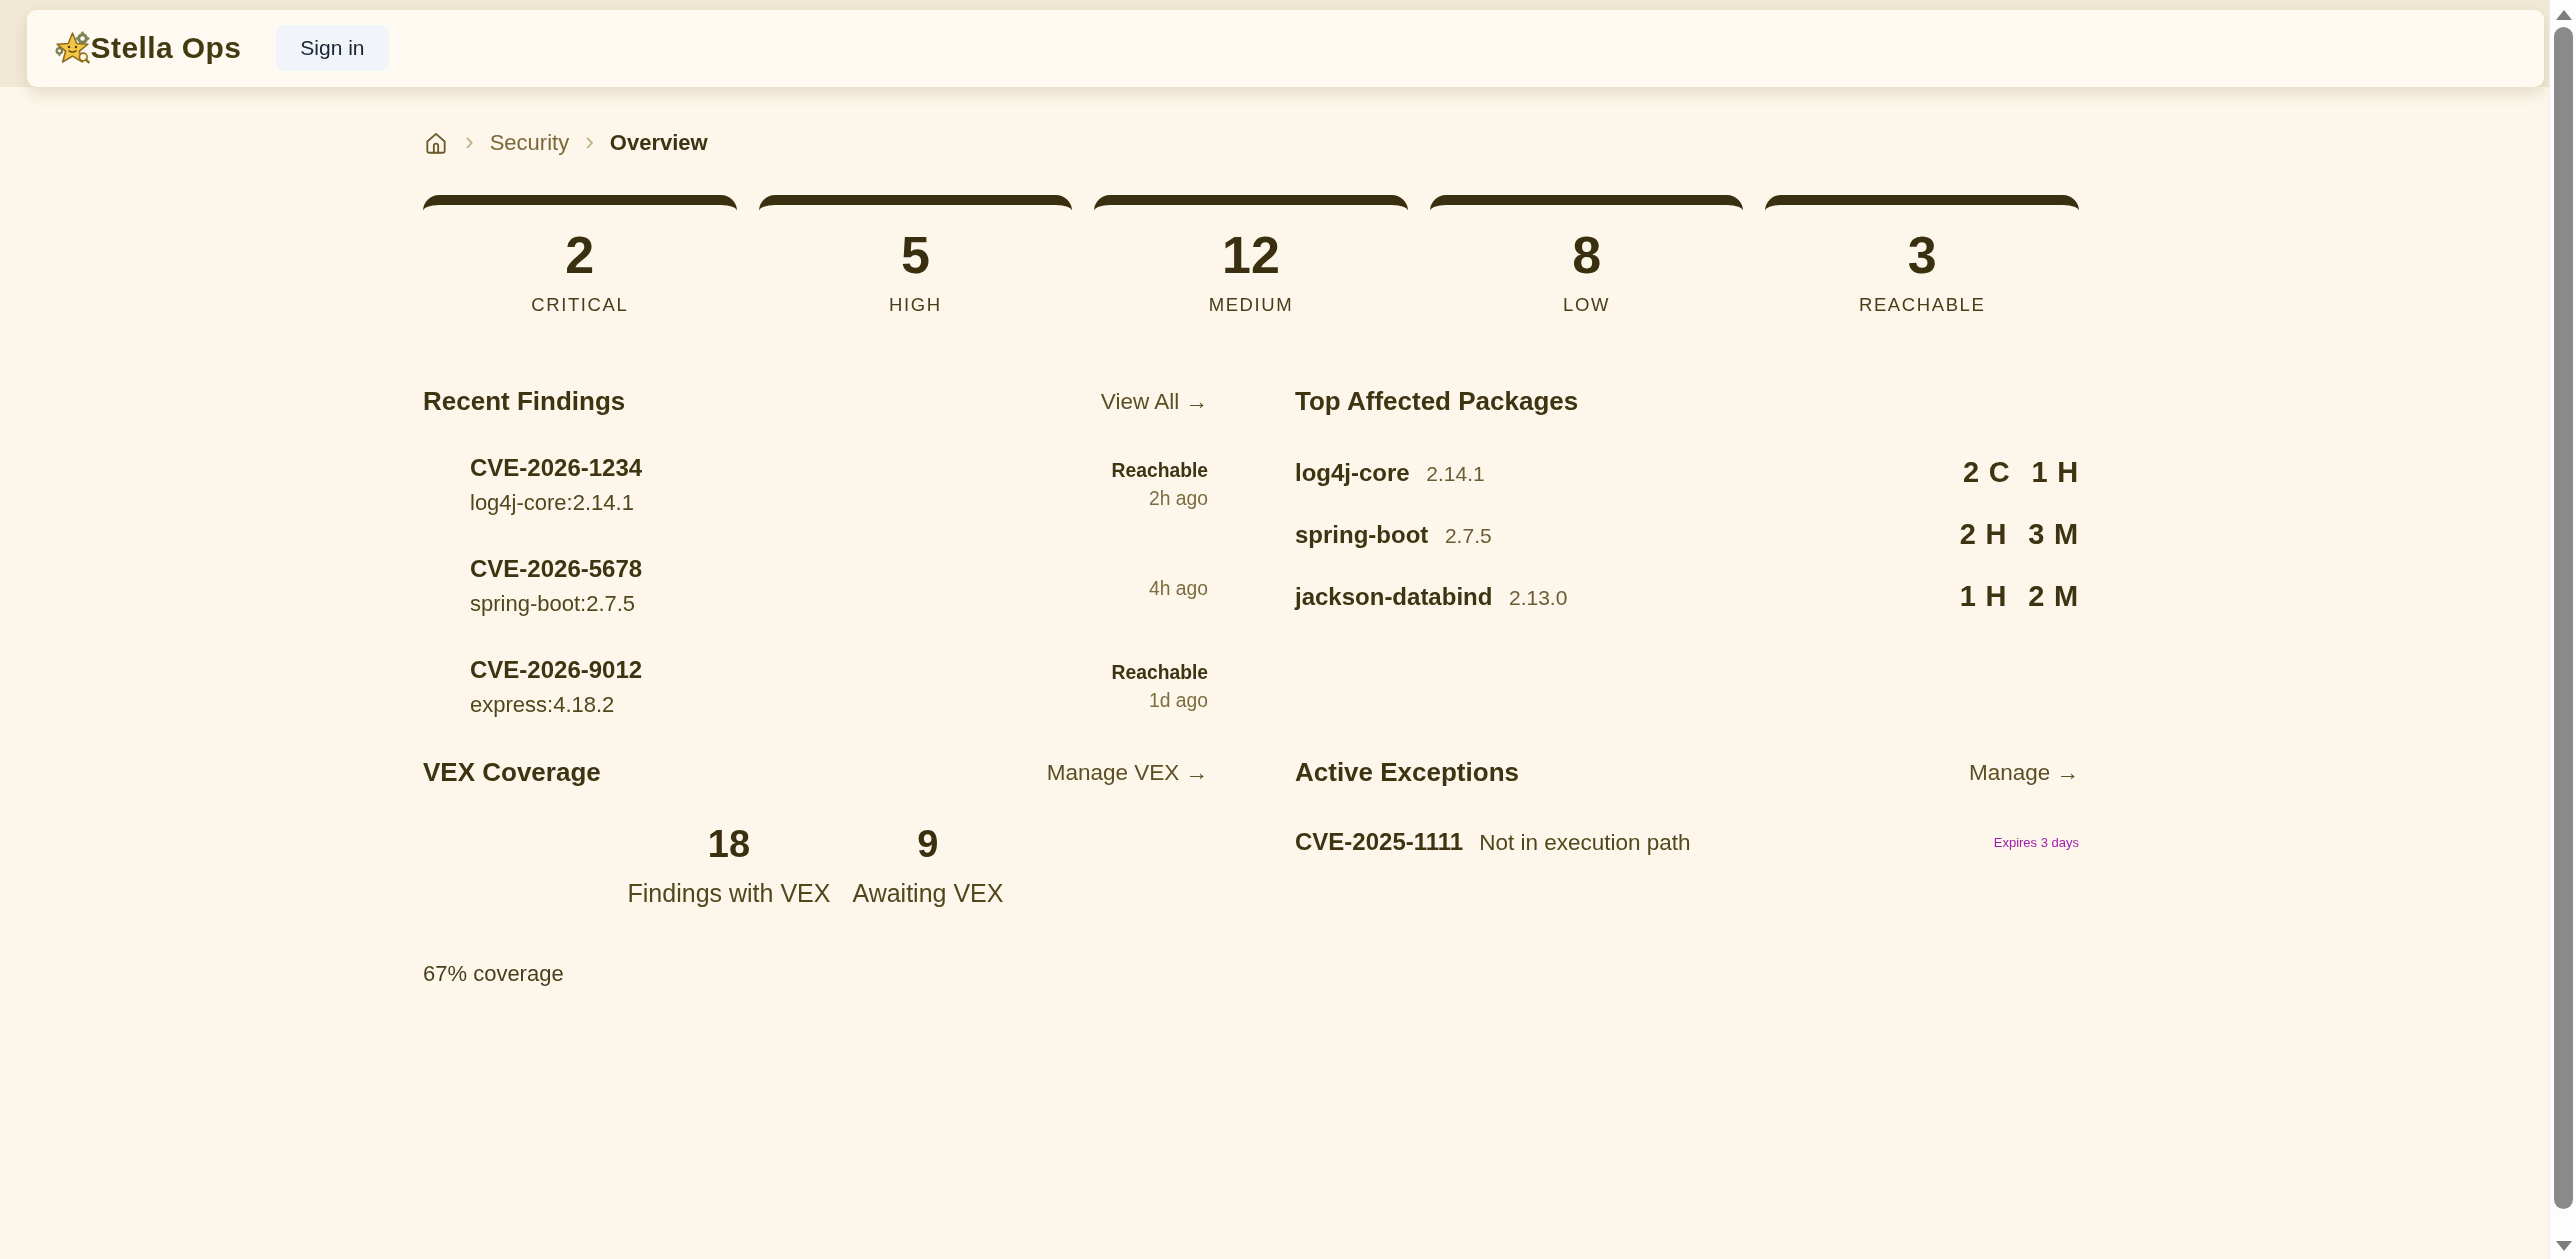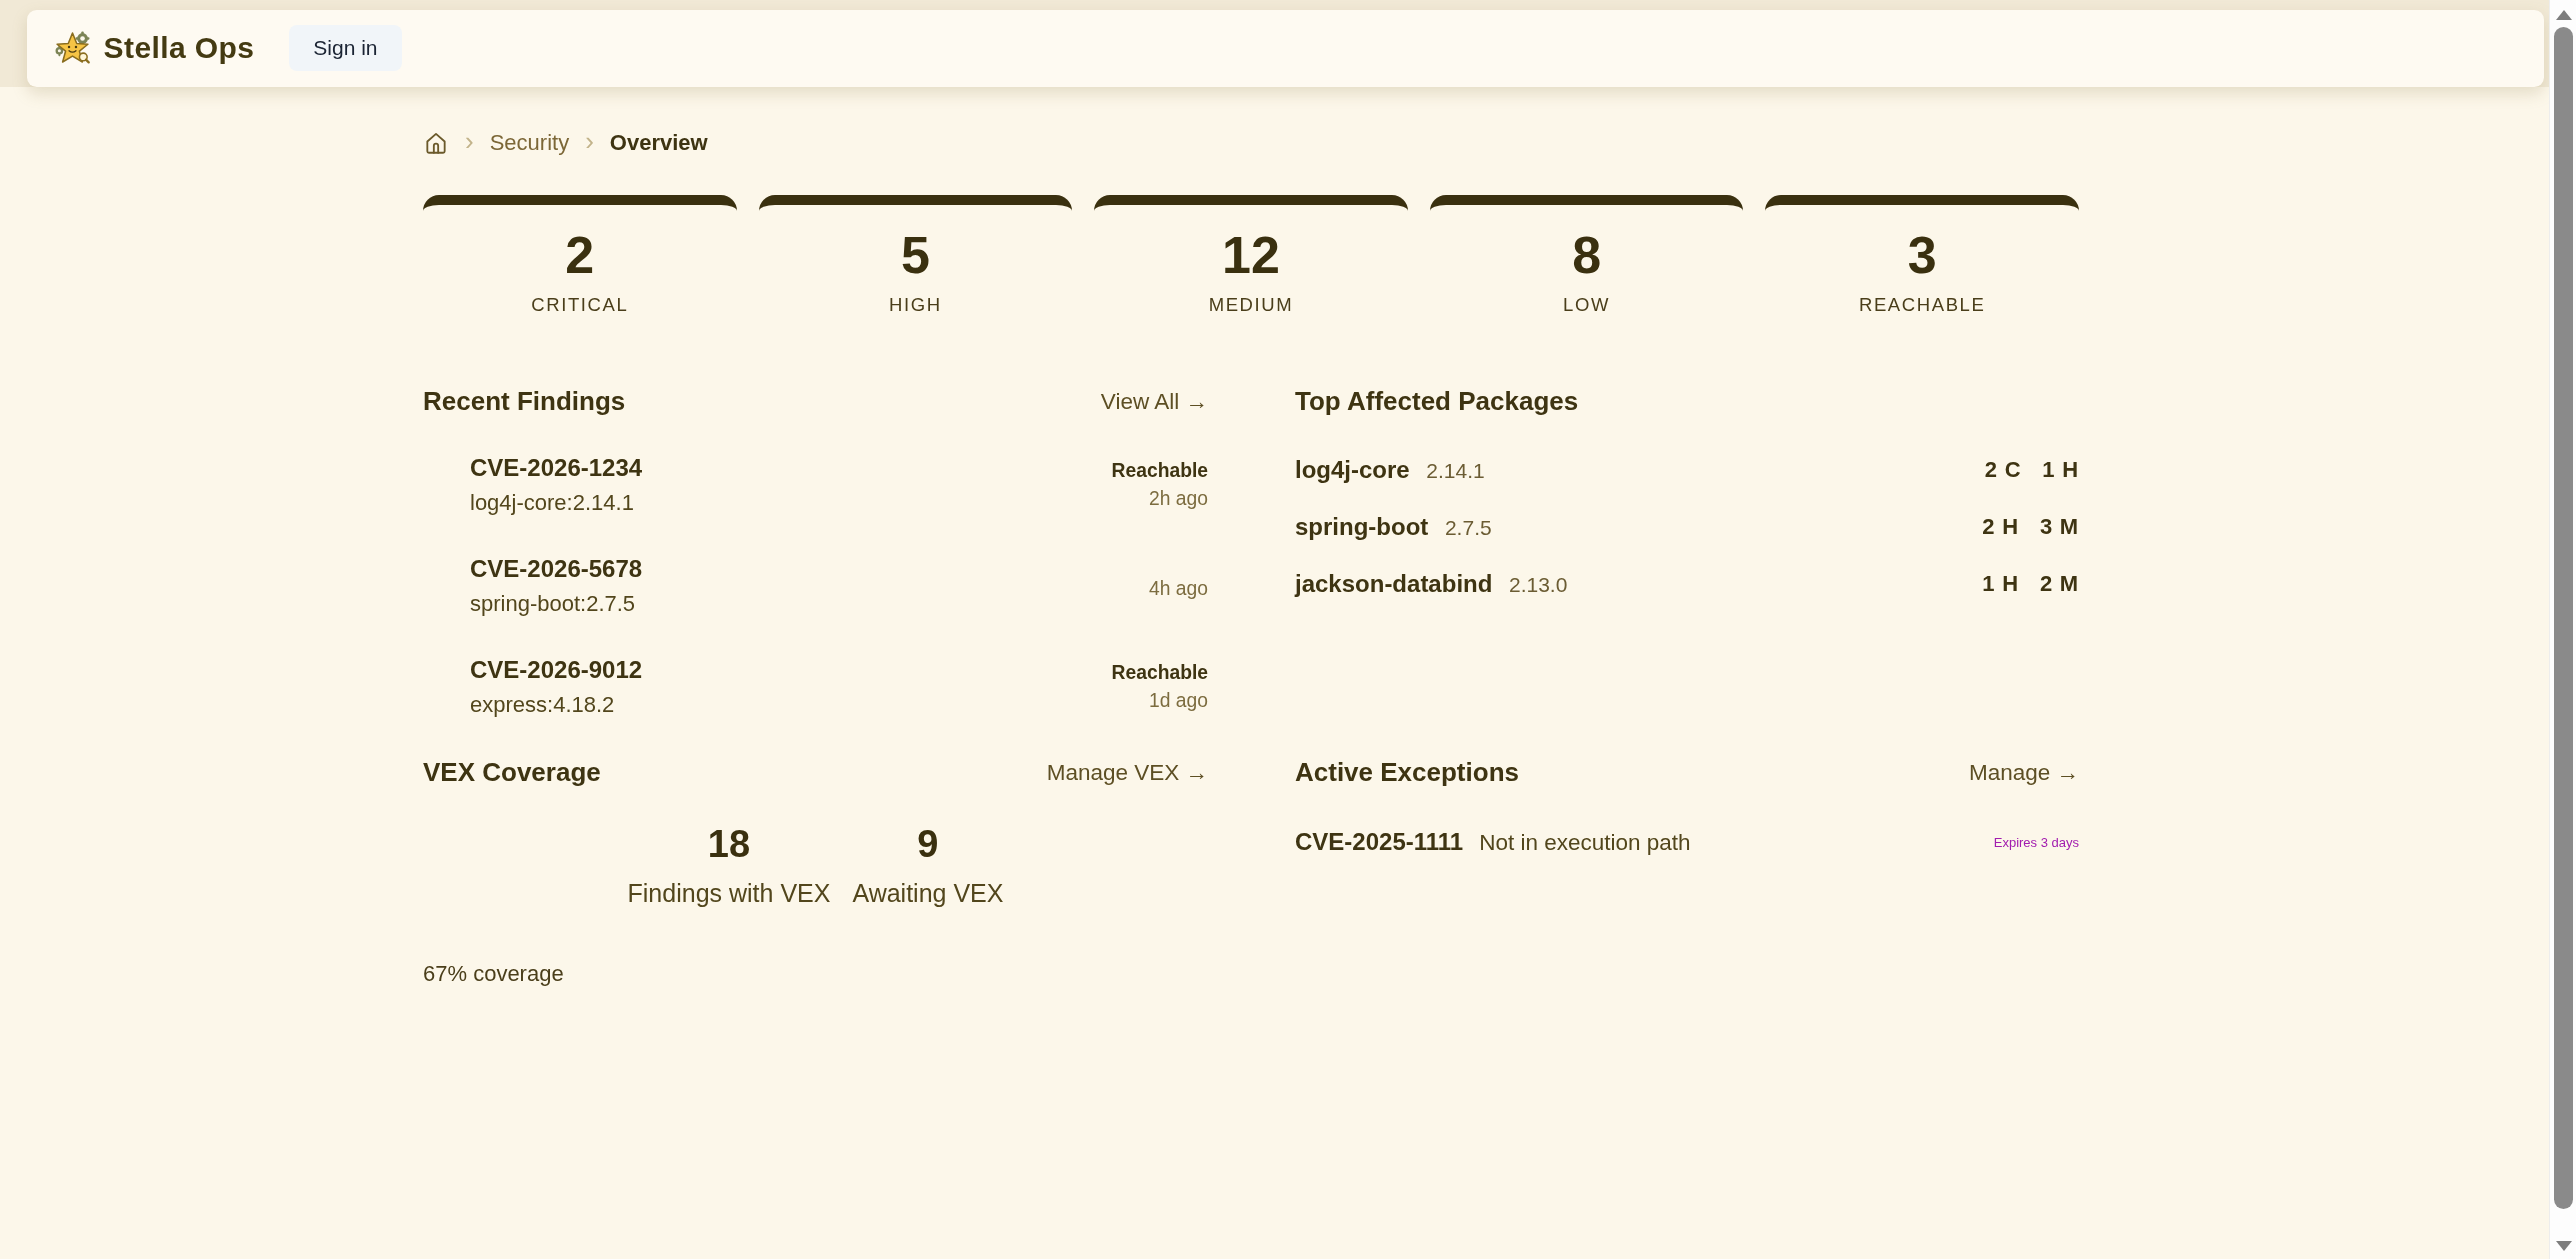--- a/index.html
+++ b/index.html
@@ -12,21 +12,21 @@
     position:relative;
   }
 
   
   .topbar {
     position:absolute; left:26.6px; top:9.7px; width:2517px; height:77px;
     background:#fefaf2; border-radius:9.7px;
     box-shadow:0 6.4px 14.5px rgba(150,130,80,.22);
     display:flex; align-items:center; padding:0 27px; z-index:5;
   }
-  .brand { display:flex; align-items:center; gap:13px; }
+  .brand { display:flex; align-items:center; }
   .brand-name { font-size:30px; font-weight:bold; color:#443a12; letter-spacing:0.4px; }
   .signin-btn {
     margin-left:35px; background:#f1f5f9; color:#1b2434;
     border:none; border-radius:8px; font-size:21px;
     padding:11.3px 24px; font-family:inherit; cursor:pointer;
   }
 
   
   .main {
     position:absolute; left:0; top:87px; width:2549px; height:1173px;
@@ -76,21 +76,21 @@
   .f-right { display:flex; flex-direction:column; justify-content:center; align-items:flex-end; gap:6.4px; }
   .f-status { font-size:19.3px; font-weight:bold; color:#3e3412; }
   .f-time { font-size:19.3px; color:#7c6c3f; }
 
   
   .pkg-rows { margin-top:39px; }
   .pkg-row { display:flex; justify-content:space-between; align-items:center; margin-bottom:29px; }
   .pkg-name { font-size:24px; font-weight:600; color:#3e3412; }
   .pkg-ver { font-size:21px; color:#6b5c33; margin-left:13px; }
   .pkg-badges { display:flex; gap:21px; }
-  .pkg-badge { font-size:22px; font-weight:600; color:#3e3412; letter-spacing:0.8px; }
+  .pkg-badge { font-size:29px; font-weight:600; color:#3e3412; letter-spacing:0.8px; }
 
   
   .vex-stats { display:flex; gap:22px; margin-top:35px;justify-content:center; }
   .vex-stat { text-align:center; }
   .vex-value { font-size:38px; font-weight:bold; color:#3a300f; }
   .vex-label { font-size:25px; color:#52461c; margin-top:13px; }
   .vex-coverage { font-size:22px; color:#4a3e1a; margin-top:53px; }
 
   
   .exc-row { display:flex; justify-content:space-between; align-items:center; margin-top:40px; }

